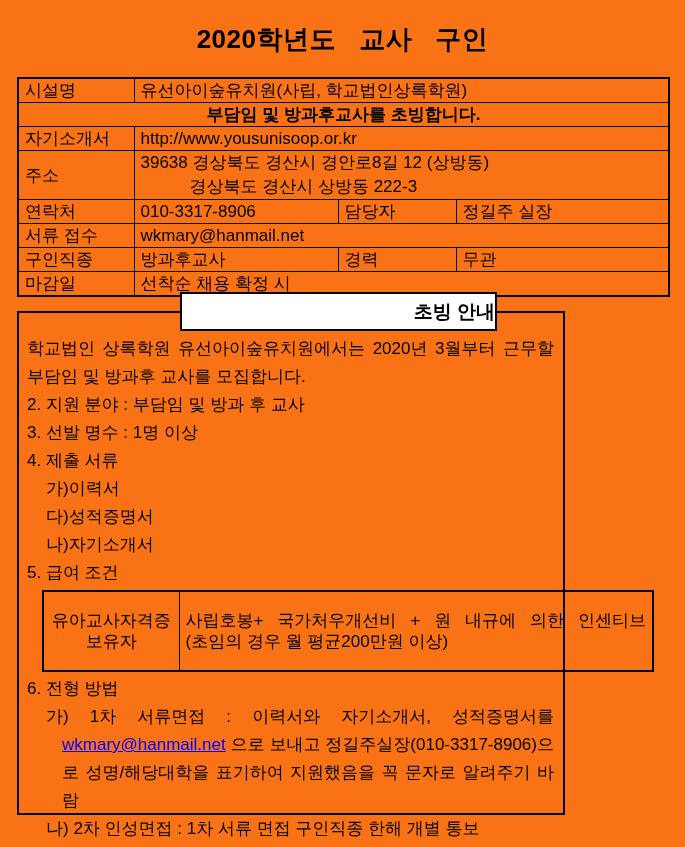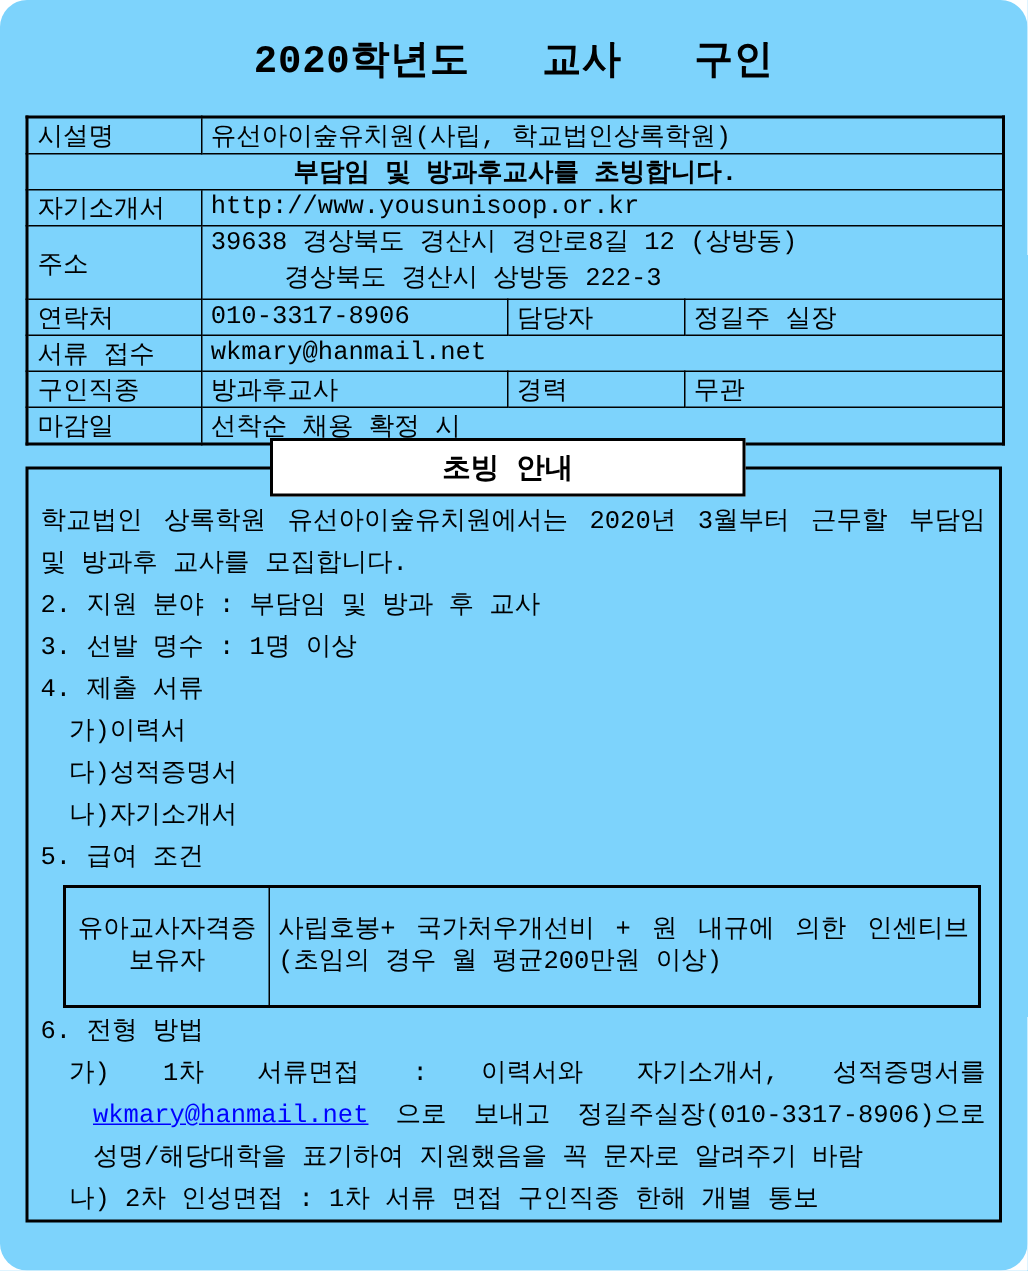--- a/index.html
+++ b/index.html
@@ -2,25 +2,24 @@
 <html lang="ko" style="--link-color: #0000ff; --line-color: #000000;"><head>
 <meta charset="utf-8">
 <style>
   :root { --link-color: #0000ff; --line-color: #000000; }
   * { box-sizing: border-box; }
   html, body { margin: 0; padding: 0; background: #ffffff; }
   .page {
     position: relative;
     width: 685px;
     height: 847px;
-    background: #7dd3fc;
+    background: #f97316;
     color: #000000;
-    font-family: Liberation Mono, monospace;
+    font-family: Liberation Sans, sans-serif;
     overflow: hidden;
-    border-radius: 18px;
   }
 
   
   .doc-title {
     position: absolute;
     top: 22px; left: 0;
     width: 100%;
     text-align: center;
     font-size: 26px;
     font-weight: bold;
@@ -58,30 +57,30 @@
   
   .invite-label {
     position: absolute;
     left: 180px; top: 292px;
     width: 317px; height: 39px;
     border: 2px solid var(--line-color);
     background: #ffffff;
     z-index: 2;
     display: flex;
     align-items: center;
-    justify-content: center;
+    justify-content: flex-end;
     font-size: 19px;
     font-weight: bold;
   }
 
   
   .big-box {
     position: absolute;
     left: 17px; top: 311px;
-    width: 651px; height: 504px;
+    width: 548px; height: 504px;
     border: 2px solid var(--line-color);
     z-index: 1;
     padding: 22px 9px 0 8px;
     font-size: 17px;
     line-height: 28px;
   }
   .intro { margin: 0; text-align: justify; }
   .doc-item { margin-left: 19px; }
 
   

